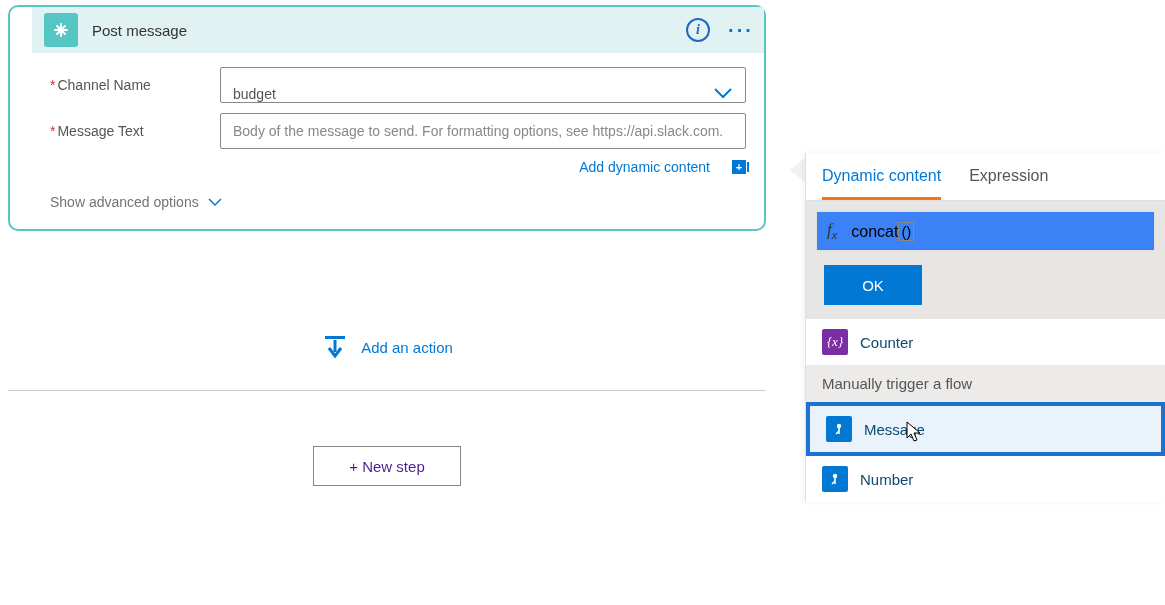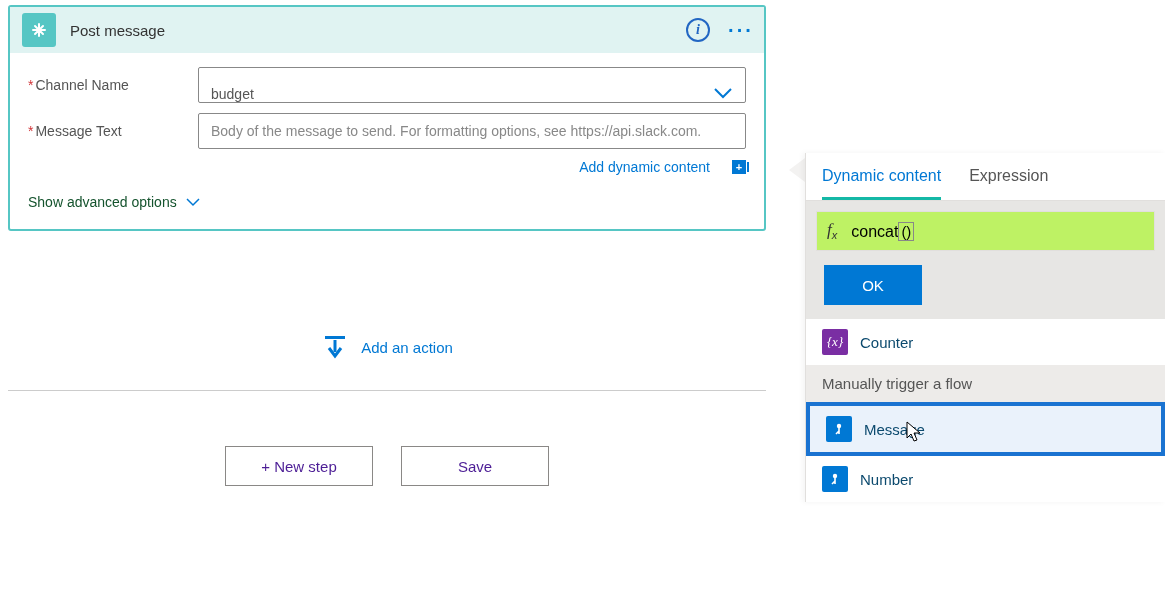--- a/index.html
+++ b/index.html
@@ -3,22 +3,23 @@
 <meta charset="utf-8">
 <style>
   * { box-sizing: border-box; margin: 0; padding: 0; font-family: "Segoe UI", Arial, sans-serif; }
   body { width: 1165px; height: 605px; background: #fff; position: relative; overflow: hidden; }
 
   .card {
     position: absolute;
     left: 8px; top: 5px;
     width: 758px;
     border: 2px solid #56c6c4;
-    border-radius: 3px;
-    background: #fff;
+    border-radius: 10px;
+    background: #fff;
+    padding-left: 22px;
   }
   .card-header {
     height: 46px;
     background: #e0f3f2;
     display: flex;
     align-items: center;
     padding: 0 12px;
     position: relative;
   }
   .card-icon {
@@ -73,21 +74,21 @@
   .add-dynamic-link { color: #0078d4; cursor: pointer; display: inline-flex; align-items: center; gap: 22px; }
   .add-dynamic-icon {
     width: 14px; height: 14px; background: #0078d4; color: #fff;
     display: inline-flex; align-items: center; justify-content: center; font-size: 11px; font-weight: bold;
     position: relative;
   }
   .add-dynamic-icon::after{
     content:''; position:absolute; right:-3px; top:2px; width:2px; height:10px; background:#0078d4;
   }
 
-  .show-advanced { color: #14532d; font-size: 14px; cursor: pointer; display: inline-flex; align-items: center; gap: 8px; }
+  .show-advanced { color: #737373; font-size: 14px; cursor: pointer; display: inline-flex; align-items: center; gap: 8px; }
   .chev-down { color: #0078d4; }
 
   .add-action-row {
     position: absolute;
     left: 8px; top: 316px;
     width: 758px;
     display: flex; align-items: center; justify-content: center;
     gap: 12px;
     padding: 18px 0 30px 0;
     border-bottom: 1px solid #ccc;
@@ -122,26 +123,26 @@
   .dyn-panel {
     position: absolute;
     left: 805px; top: 153px;
     width: 360px;
     background: #fff;
     border-left: 1px solid #e1dfdd;
     box-shadow: -2px 0 6px rgba(0,0,0,0.05);
   }
   .tabs { display: flex; gap: 28px; padding: 14px 16px 0 16px; border-bottom: 1px solid #e1dfdd; }
   .tab { font-size: 16px; color: #555; padding-bottom: 12px; cursor: pointer; }
-  .tab.active { color: #0078d4; border-bottom: 3px solid #14b8a6; font-weight: 400; }
+  .tab.active { color: #0078d4; border-bottom: 3px solid #f97316; font-weight: 400; }
 
   .grey-area { background: #e7e6e4; padding: 10px 0 14px 0; }
   .fx-row {
     margin: 0 10px;
-    background: #bef264;
+    background: #3b82f6;
     height: 40px;
     display: flex; align-items: center;
     padding: 0 10px;
     border: 1px solid #e1dfdd;
   }
   .fx-label { font-family: "Times New Roman", serif; font-style: italic; font-size: 17px; color: #333; margin-right: 14px; }
   .fx-label sub { font-size: 11px; font-style: italic; }
   .caret-box { display: inline-block; border: 1px solid #888; padding: 0 2px; font-size: 15px; }
 
   .ok-btn {
@@ -245,21 +246,20 @@
         <path d="M14 6 L14 18" stroke="#0078d4" stroke-width="3"></path>
         <path d="M8 14 L14 22 L20 14" stroke="#0078d4" stroke-width="3" fill="none"></path>
       </svg>
     </span>
     <span>Add an action</span>
   </span>
 </div>
 
 <div class="footer-buttons">
   <button class="btn">+ New step</button>
-  <button class="btn">Save</button>
 </div>
 
 <div class="pointer-triangle"></div>
 
 <div class="dyn-panel">
   <div class="tabs">
     <div class="tab active">Dynamic content</div>
     <div class="tab">Expression</div>
   </div>
 

